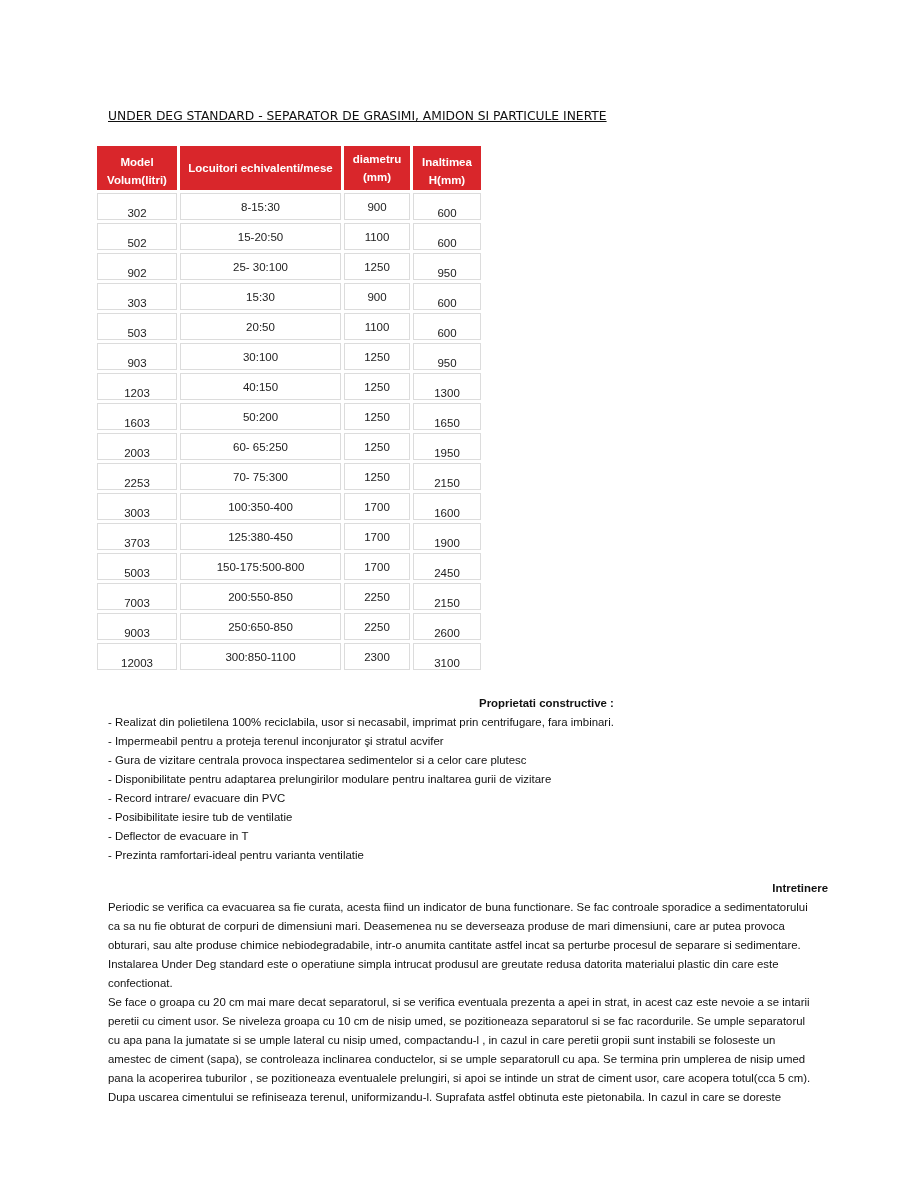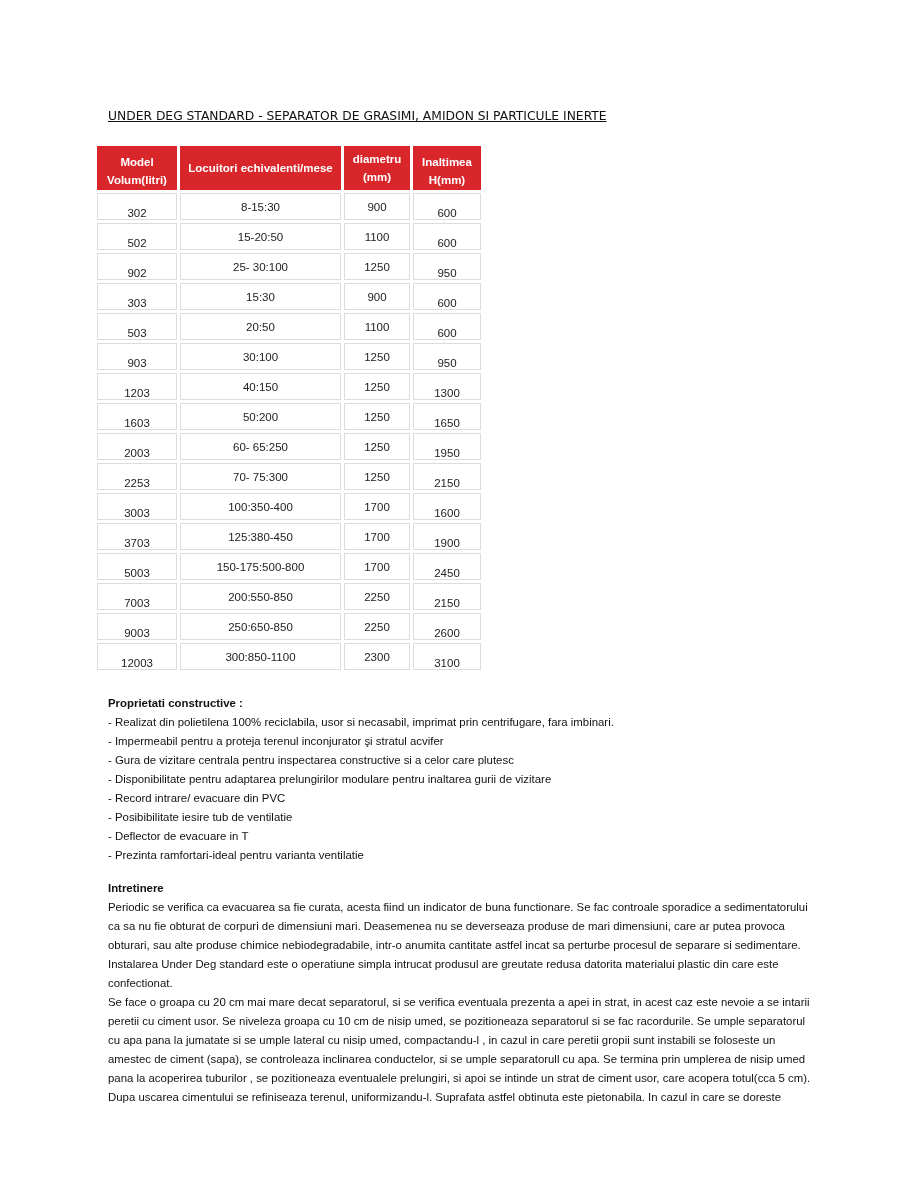--- a/index.html
+++ b/index.html
@@ -23,21 +23,21 @@
     background: #d9262b; border-color: #d9262b; color: #fff; font-weight: bold;
     height: 44px; font-size: 11.5px; line-height: 18px;
   }
   .c0 { width: 80px; align-items: flex-end; } .c1 { width: 161px; } .c2 { width: 66px; } .c3 { width: 68px; align-items: flex-end; }
   .section {
     position: absolute; left: 108px;
     font-family: "Liberation Sans", sans-serif; font-size: 11.4px; color: #111; line-height: 19px;
   }
   .props { top: 694px; }
   .maint { top: 879px; width: 720px; }
-  .sec-head { font-weight: bold; }
+  .sec-head { font-weight: bold; text-align: right; }
   .para { line-height: 19px; }
   .line { white-space: nowrap; }
 </style>
 </head>
 <body>
 
 <div class="title">UNDER DEG STANDARD - SEPARATOR DE GRASIMI, AMIDON SI PARTICULE INERTE</div>
 
 <div class="table">
   <div class="trow hrow">
@@ -152,21 +152,21 @@
         <div class="cell c3">3100</div>
       </div>
     </div>
 </div>
 
 <div class="section props">
   <div class="sec-head">Proprietati constructive :</div>
   <div id="props-list">
       <div class="line">- Realizat din polietilena 100% reciclabila, usor si necasabil, imprimat prin centrifugare, fara imbinari.</div>
       <div class="line">- Impermeabil pentru a proteja terenul inconjurator şi stratul acvifer</div>
-      <div class="line">- Gura de vizitare centrala pentru inspectarea constructive si a celor care plutesc</div>
+      <div class="line">- Gura de vizitare centrala provoca inspectarea sedimentelor si a celor care plutesc</div>
       <div class="line">- Disponibilitate pentru adaptarea prelungirilor modulare pentru inaltarea gurii de vizitare</div>
       <div class="line">- Record intrare/ evacuare din PVC</div>
       <div class="line">- Posibibilitate iesire tub de ventilatie</div>
       <div class="line">- Deflector de evacuare in T</div>
       <div class="line">- Prezinta ramfortari-ideal pentru varianta ventilatie</div>
     </div>
 </div>
 
 <div class="section maint">
   <div class="sec-head">Intretinere</div>

